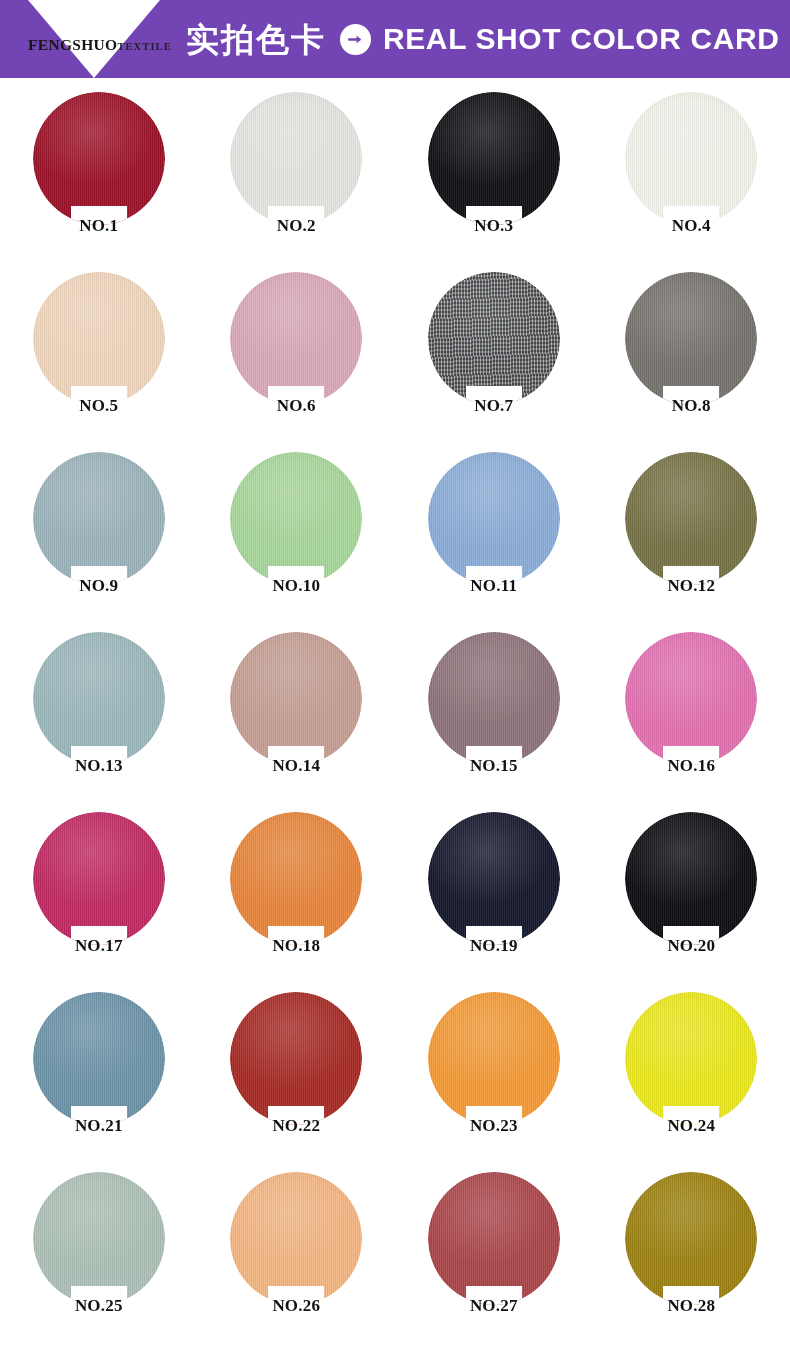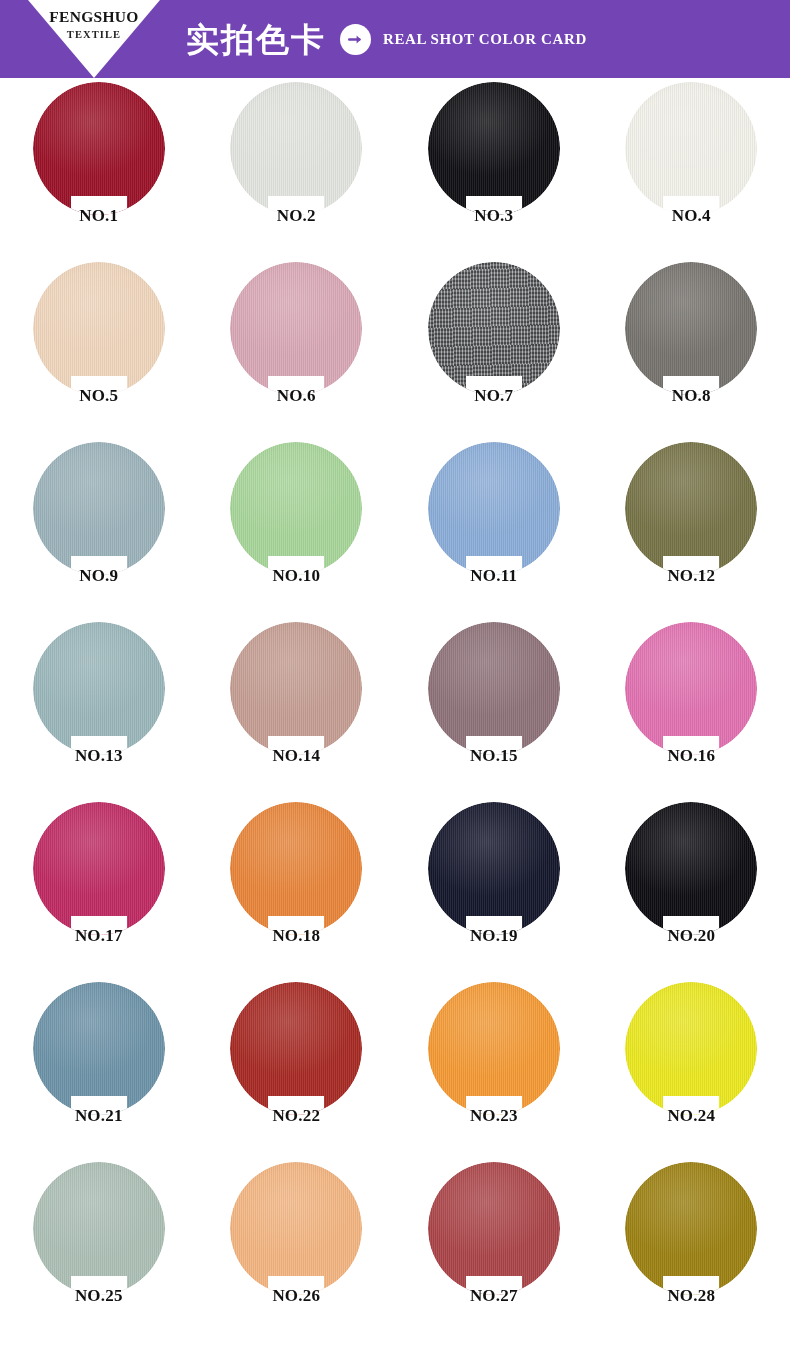--- a/index.html
+++ b/index.html
@@ -23,21 +23,21 @@
     width:132px; height:78px;
     background:#ffffff;
     clip-path:polygon(0 0, 100% 0, 50% 100%);
     z-index:1;
   }
   .logo-text {
     position:absolute;
     left:28px; top:0;
     width:132px; height:80px;
     z-index:2;
-    display:flex; flex-direction:column;
+    display:flex; flex-direction:row;
     align-items:center;
     padding-top:9px;
   }
   .logo-main {
     font-family:"Liberation Serif", serif;
     font-weight:bold;
     font-size:15.5px;
     letter-spacing:.3px;
     color:#151515;
     line-height:1;
@@ -70,33 +70,33 @@
   .arrow-badge {
     width:31px; height:31px;
     border-radius:50%;
     background:#ffffff;
     margin:0 12px 0 14px;
     display:flex; align-items:center; justify-content:center;
     flex:none;
   }
   .arrow-badge svg { display:block; }
   .title-en {
-    font-family:Liberation Serif, serif;
-    font-weight:bold;
-    font-size:15px;
+    font-family:Liberation Sans, sans-serif;
+    font-weight:bold;
+    font-size:30px;
     color:#ffffff;
     letter-spacing:.6px;
     white-space:nowrap;
   }
 
   
   .grid {
     position:relative;
     width:790px;
-    padding-top:4px;
+    padding-top:14px;
   }
   .row {
     display:flex;
     height:180px;
   }
   .row:last-child { height:172px;text-align:right; }
 
   .cell {
     flex:1 1 0;
     position:relative;

